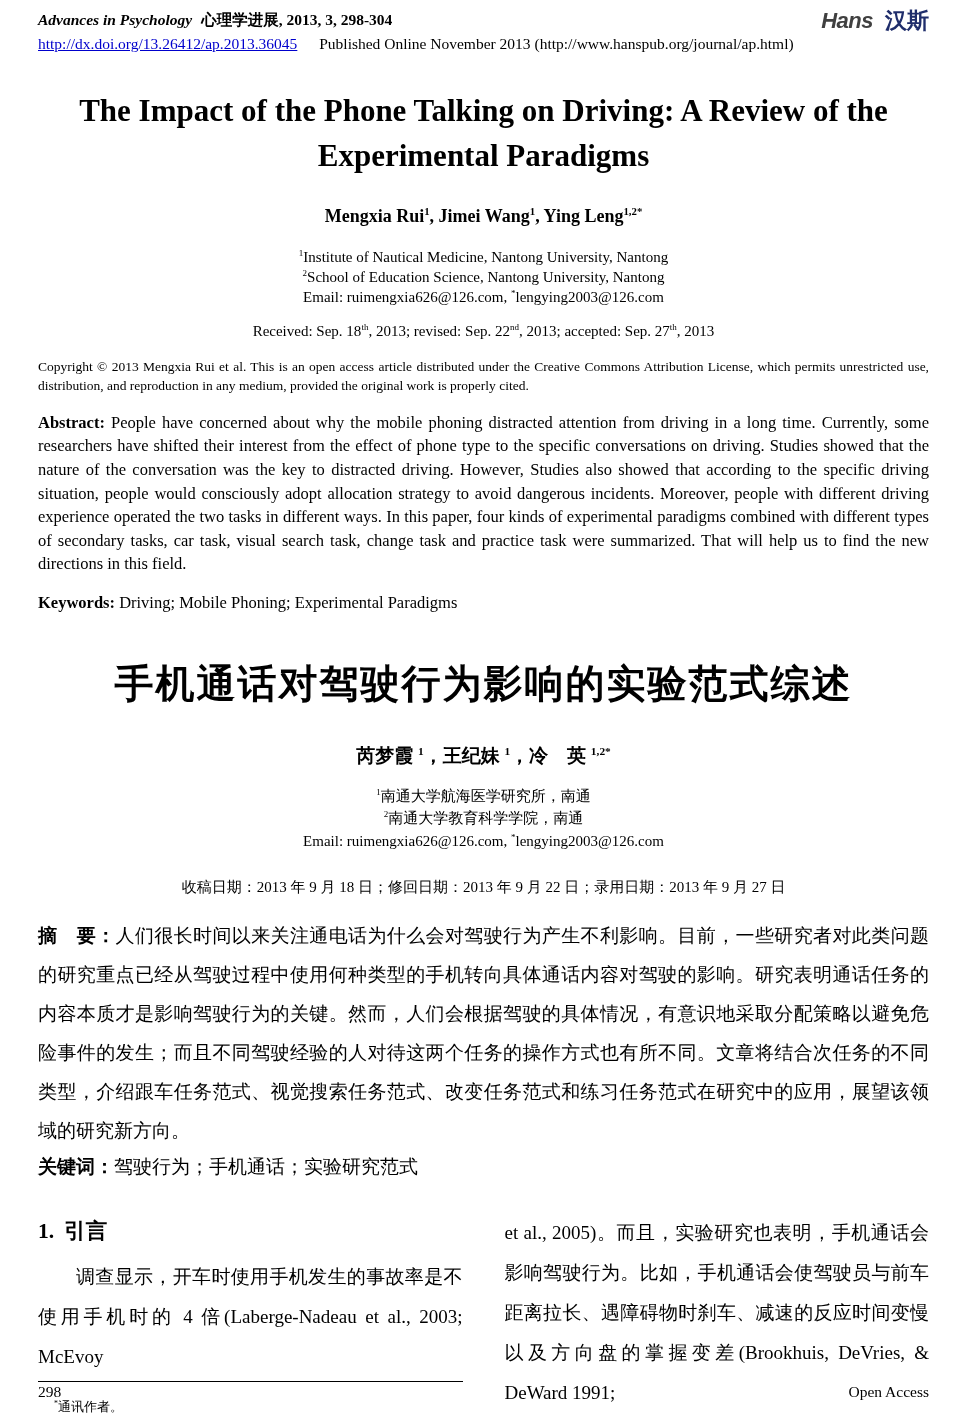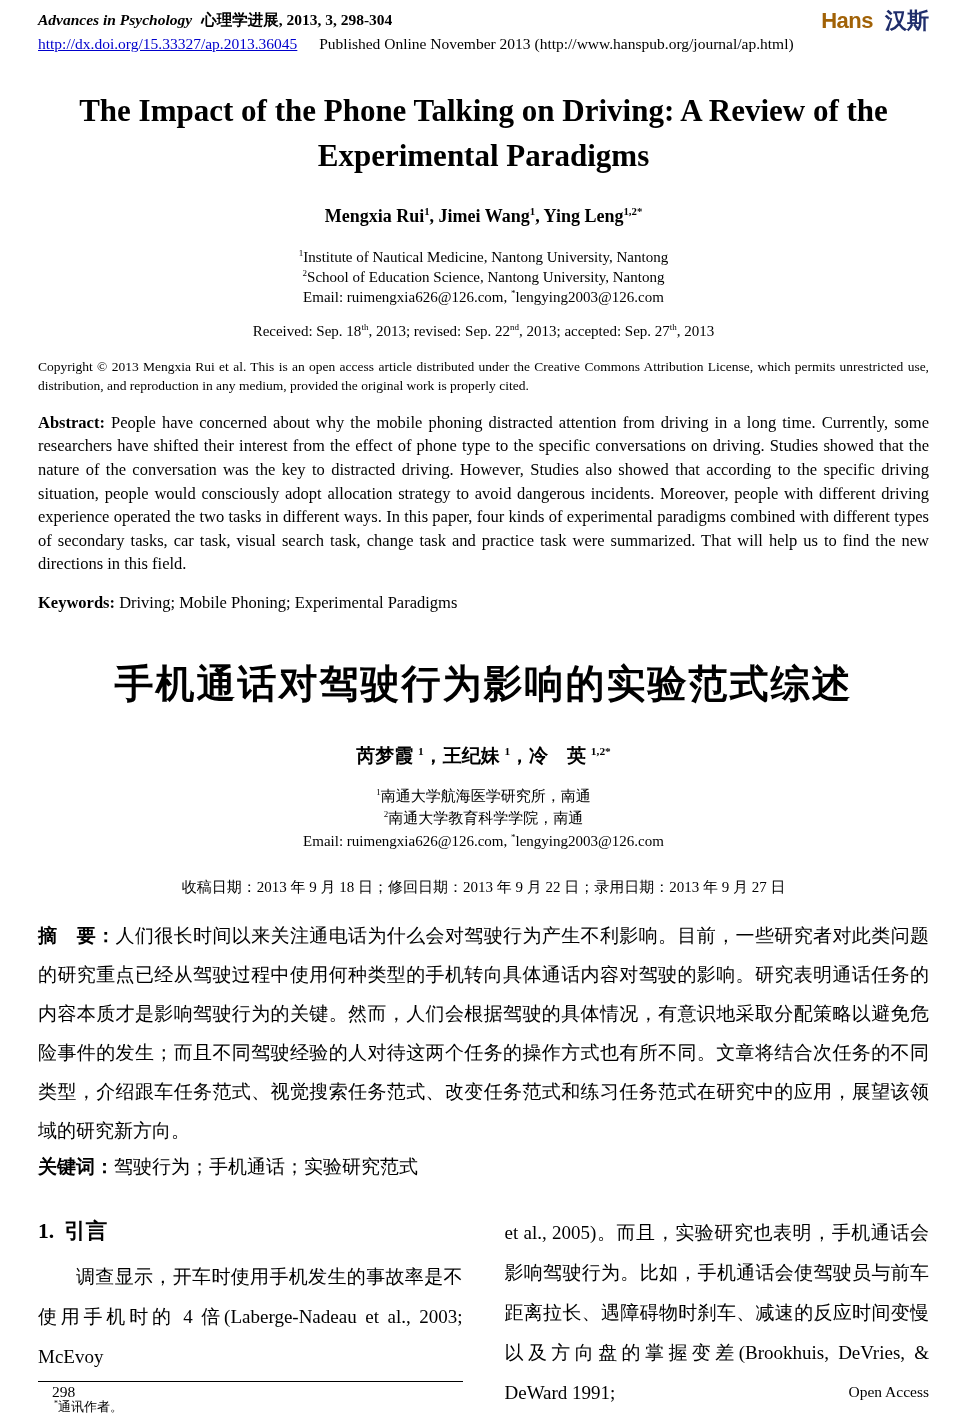--- a/index.html
+++ b/index.html
@@ -9,21 +9,21 @@
     padding:10px 38px 0 38px; overflow:hidden;
     font-family:"Liberation Serif","DejaVu Serif",serif;
   }
   sup { font-size:60%; vertical-align:super; line-height:0; }
 
   
   .header-top { display:flex; justify-content:space-between; align-items:flex-start; font-size:15.5px; }
   .journal-en { font-style:italic; font-weight:bold;margin-top:29px; }
   .journal-cn { font-weight:bold; margin-left:9px; }
   .logo { font-family:"Liberation Sans","DejaVu Sans",sans-serif; font-size:22px; font-weight:bold; line-height:1; white-space:nowrap; }
-  .logo-hans { color:#a16207; letter-spacing:-0.5px; }
+  .logo-hans { color:#404040; font-style:italic; letter-spacing:-0.5px; }
   .logo-cn { color:#1f2d6b; margin-left:12px; }
   .header-bottom { font-size:15.5px; margin-top:3px; }
   .doi { color:#0000cc; text-decoration:underline; }
   .published { margin-left:18px;margin-top:8px; }
 
   
   .title-en { margin:36px 20px 0; text-align:center; font-size:31px; line-height:1.45; font-weight:bold; }
   .authors-en { margin-top:27px; text-align:center; font-size:18px; font-weight:bold; }
   .affil-en { margin-top:20px; text-align:center; font-size:15px; line-height:1.35; }
   .received { margin-top:15px; text-align:center; font-size:15px; }
@@ -49,39 +49,39 @@
   .cjk-body { margin:0; font-size:19px; line-height:2.1; text-align:justify; }
   .indent { text-indent:2em; }
   .rcol-body { margin-top:5px; }
 
   
   .footnote { margin-top:4px; }
   .footnote-rule { border-top:1.5px solid #000; width:100%; margin-bottom:3px; }
   .footnote-text { margin:16px; font-size:13px; }
 
   
-  .footer { position:absolute; left:52px; right:38px; bottom:16px;
+  .footer { position:absolute; left:38px; right:38px; bottom:16px;
             display:flex; justify-content:space-between; font-size:15.5px;align-items:flex-end; }
 </style>
 </head>
 <body>
 
 <div class="page">
 
   <div class="header">
     <div class="header-top">
       <div>
         <span class="journal-en">Advances in Psychology</span><span class="journal-cn">心理学进展, 2013, 3, 298-304</span>
       </div>
       <div class="logo">
         <span class="logo-hans">Hans</span><span class="logo-cn">汉斯</span>
       </div>
     </div>
     <div class="header-bottom">
-      <a class="doi" href="#" title="http://dx.doi.org/10.12677/ap.2013.36045">http://dx.doi.org/15.33327/ap.2013.36045</a>
+      <a class="doi" href="#" title="http://dx.doi.org/10.12677/ap.2013.36045">http://dx.doi.org/13.26412/ap.2013.36045</a>
       <span class="published">Published Online November 2013 (http://www.hanspub.org/journal/ap.html)</span>
     </div>
   </div>
 
   <h1 class="title-en">The Impact of the Phone Talking on Driving: A Review of the Experimental Paradigms</h1>
 
   <div class="authors-en">
     <span>Mengxia Rui</span><sup>1</sup><span>, </span><span>Jimei Wang</span><sup>1</sup><span>, </span><span>Ying Leng</span><sup>1,2*</sup>
   </div>
 

